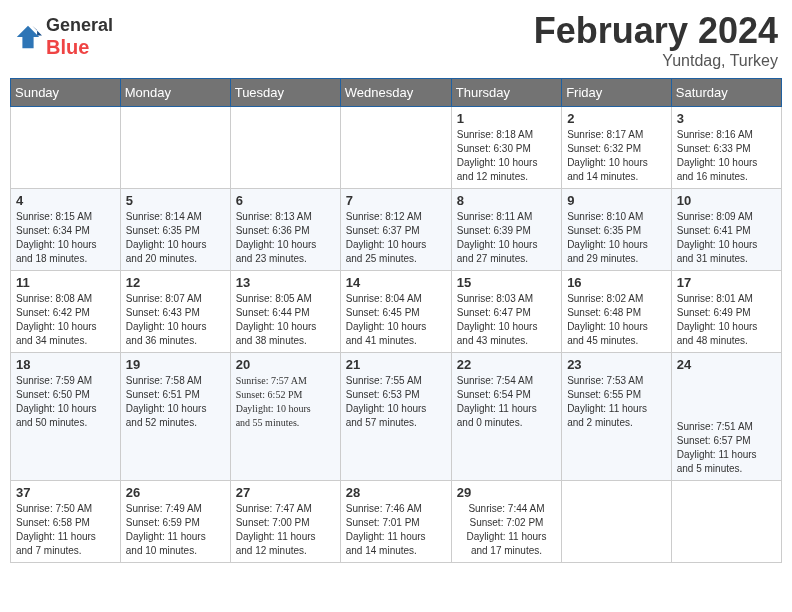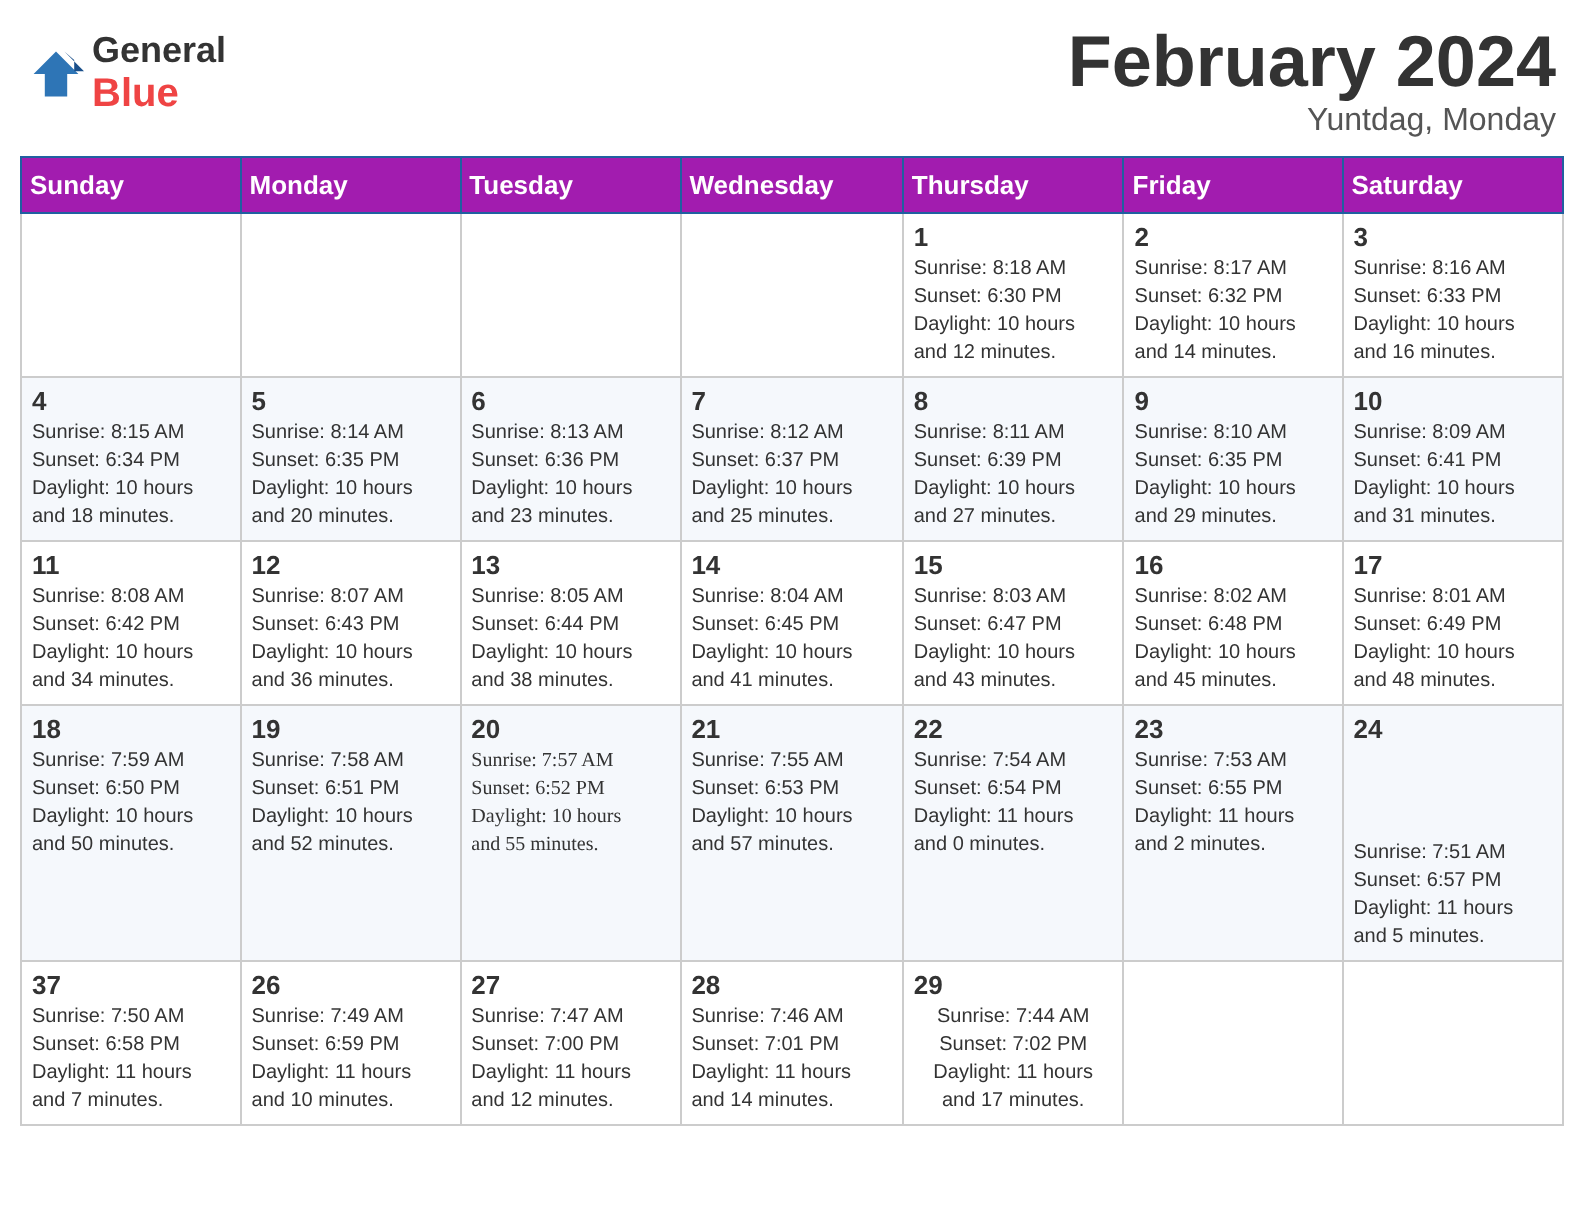--- a/index.html
+++ b/index.html
@@ -54,24 +54,24 @@
     .cal-subtitle {
       font-size: 16px;
       color: #555;
     }
     .calendar {
       width: 100%;
       border-collapse: collapse;
       border: 1px solid #ccc;
     }
     .calendar th {
-      background-color: #a21caf;
+      background-color: #737373;
       color: #fff;
       font-size: 13px;
-      font-weight: bold;
+      font-weight: normal;
       padding: 6px 4px;
       text-align: left;
       border: 1px solid #2060a0;
     }
     .calendar td {
       vertical-align: top;
       border: 1px solid #ccc;
       padding: 4px 5px;
       width: 113px;
       min-height: 80px;
@@ -106,21 +106,21 @@
       <polygon points="20,4 36,20 28,20 28,36 12,36 12,20 4,20" fill="#2e75b6"></polygon>
       <polygon points="26,4 40,18 33,18 33,10" fill="#1a4f8a"></polygon>
     </svg>
     <div class="logo-text">
       <span class="logo-general">General</span>
       <span class="logo-blue">Blue</span>
     </div>
   </div>
   <div class="title-block">
     <div class="cal-title">February 2024</div>
-    <div class="cal-subtitle">Yuntdag, Monday</div>
+    <div class="cal-subtitle">Yuntdag, Turkey</div>
   </div>
 </div>
 
 <table class="calendar">
   <thead>
     <tr>
     <th>Sunday</th>
         <th>Monday</th>
         <th>Tuesday</th>
         <th>Wednesday</th>

